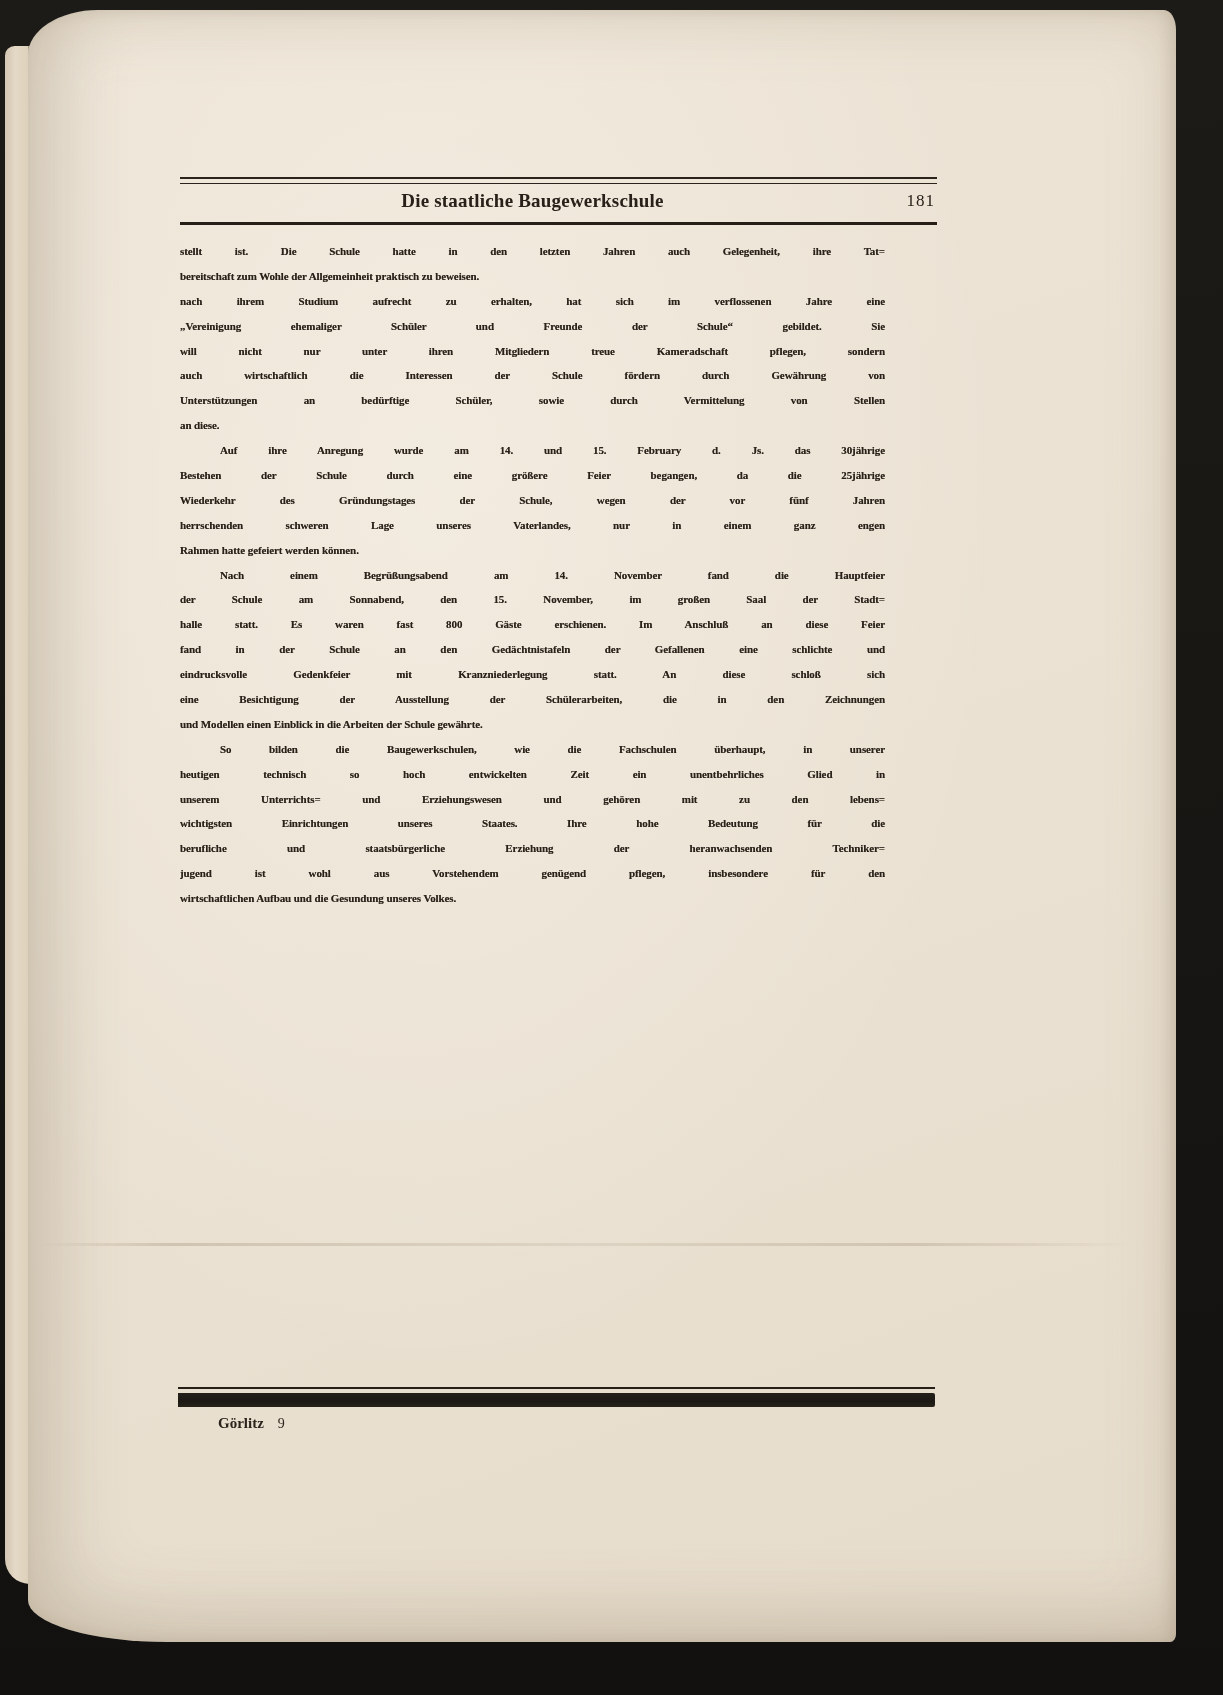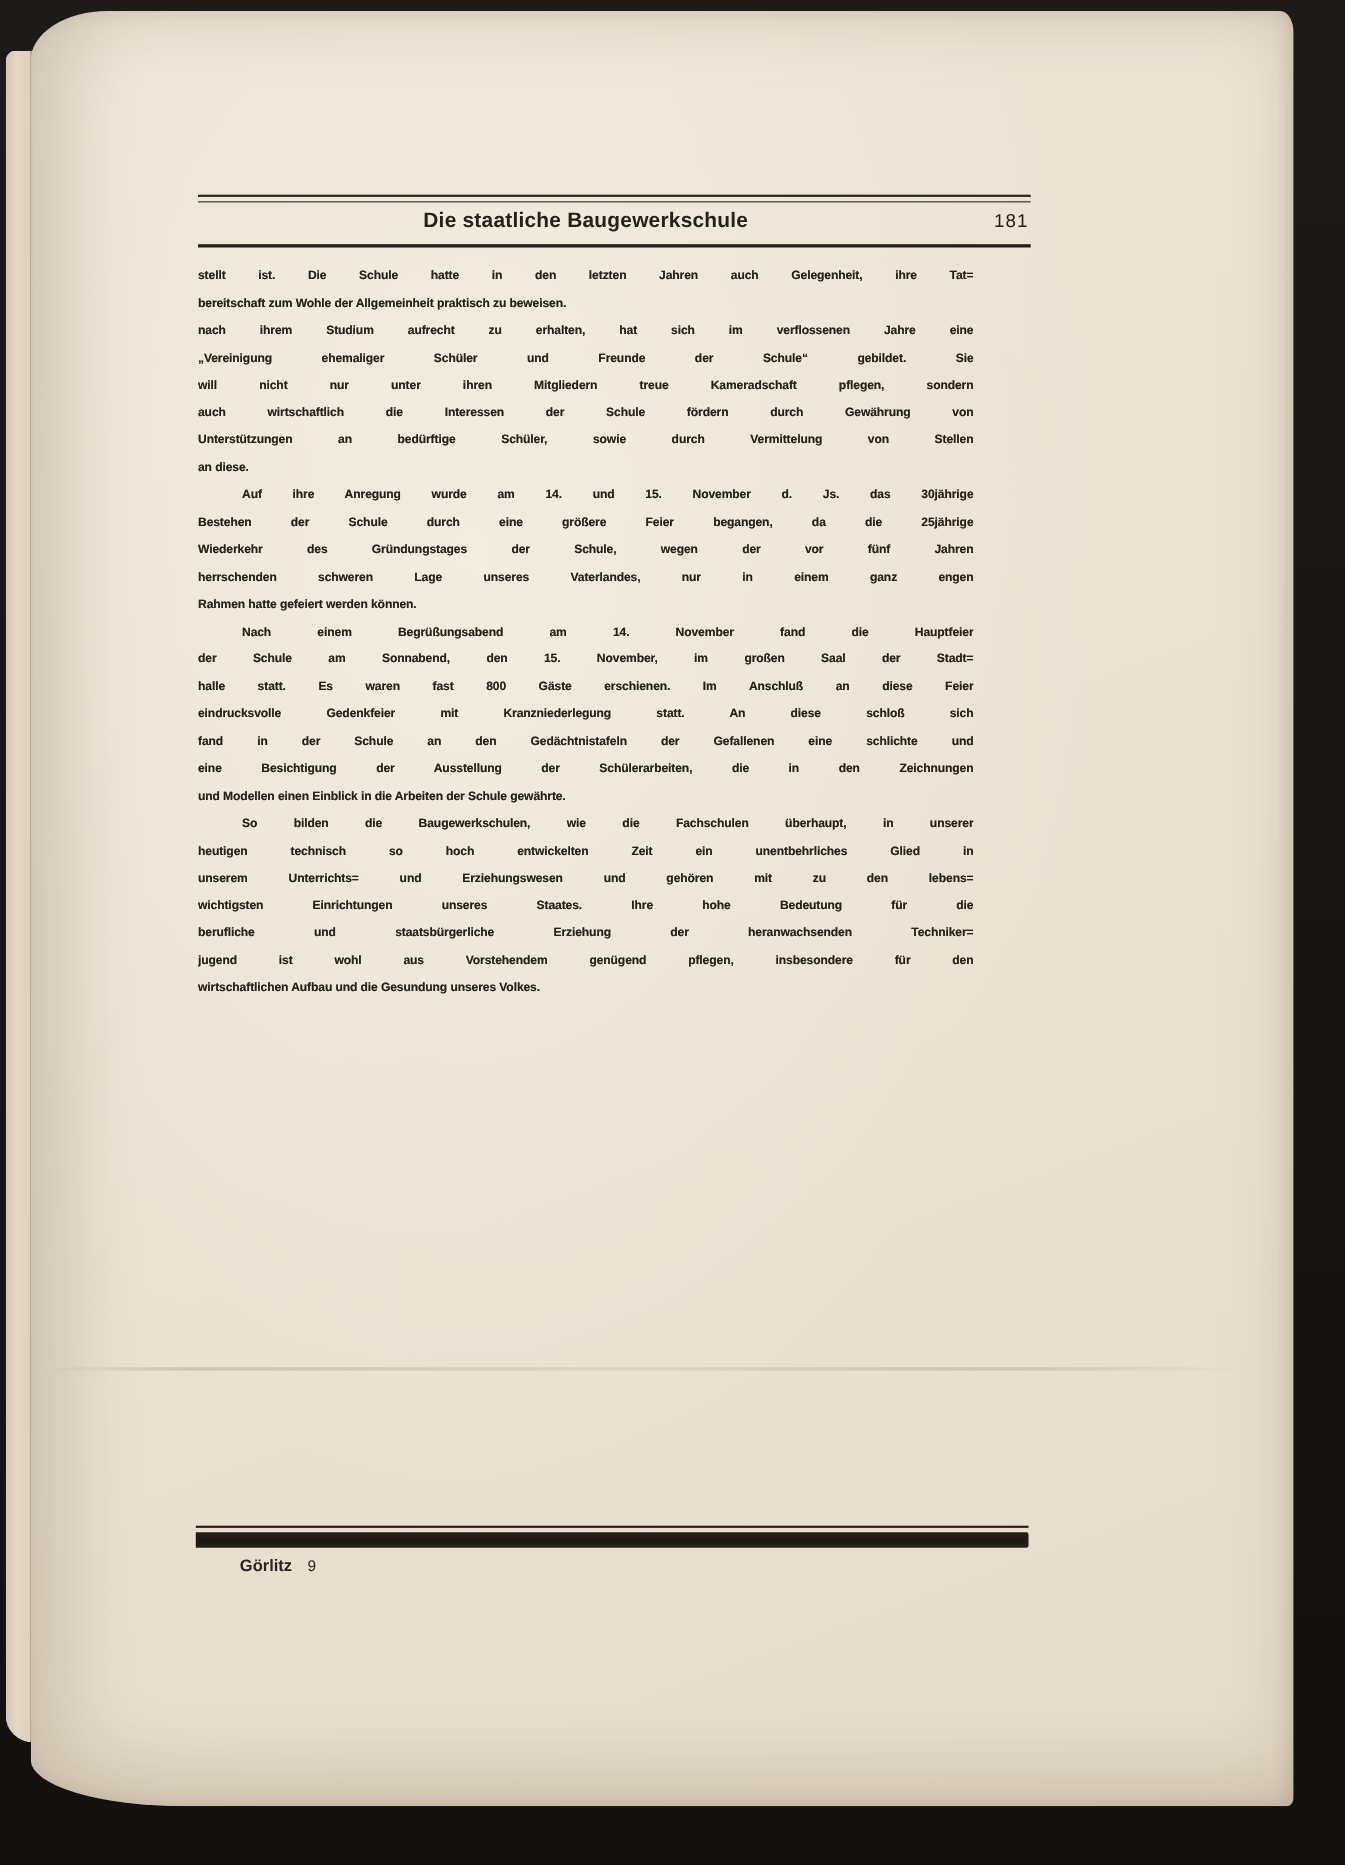--- a/index.html
+++ b/index.html
@@ -6,21 +6,21 @@
     margin: 0;
     padding: 0;
     background: #0e0d0b;
   }
   #scan {
     position: relative;
     width: 1223px;
     height: 1695px;
     overflow: hidden;
     background: linear-gradient(180deg, #1c1b18 0%, #181714 40%, #121110 100%);
-    font-family: Liberation Sans, sans-serif;
+    font-family: Liberation Serif, serif;
   }
   
   .stack-edge {
     position: absolute;
     left: 5px; top: 46px;
     width: 23px; height: 1538px;
     background: linear-gradient(90deg, #d3c6b2 0%, #e4d9c6 45%, #ded1bc 100%);
     border-right: 2px solid #a89a82;
     border-radius: 10px 0 0 26px;
   }
@@ -155,30 +155,30 @@
 
   <div class="body-text">
       <div class="text-line">stellt ist. Die Schule hatte in den letzten Jahren auch Gelegenheit, ihre Tat=</div>
       <div class="text-line last">bereitschaft zum Wohle der Allgemeinheit praktisch zu beweisen.</div>
       <div class="text-line">nach ihrem Studium aufrecht zu erhalten, hat sich im verflossenen Jahre eine</div>
       <div class="text-line">„Vereinigung ehemaliger Schüler und Freunde der Schule“ gebildet. Sie</div>
       <div class="text-line">will nicht nur unter ihren Mitgliedern treue Kameradschaft pflegen, sondern</div>
       <div class="text-line">auch wirtschaftlich die Interessen der Schule fördern durch Gewährung von</div>
       <div class="text-line">Unterstützungen an bedürftige Schüler, sowie durch Vermittelung von Stellen</div>
       <div class="text-line last">an diese.</div>
-      <div class="text-line indent">Auf ihre Anregung wurde am 14. und 15. November d. Js. das 30jährige</div>
+      <div class="text-line indent">Auf ihre Anregung wurde am 14. und 15. February d. Js. das 30jährige</div>
       <div class="text-line">Bestehen der Schule durch eine größere Feier begangen, da die 25jährige</div>
       <div class="text-line">Wiederkehr des Gründungstages der Schule, wegen der vor fünf Jahren</div>
       <div class="text-line">herrschenden schweren Lage unseres Vaterlandes, nur in einem ganz engen</div>
       <div class="text-line last">Rahmen hatte gefeiert werden können.</div>
       <div class="text-line indent">Nach einem Begrüßungsabend am 14. November fand die Hauptfeier</div>
       <div class="text-line">der Schule am Sonnabend, den 15. November, im großen Saal der Stadt=</div>
       <div class="text-line">halle statt. Es waren fast 800 Gäste erschienen. Im Anschluß an diese Feier</div>
+      <div class="text-line">fand in der Schule an den Gedächtnistafeln der Gefallenen eine schlichte und</div>
       <div class="text-line">eindrucksvolle Gedenkfeier mit Kranzniederlegung statt. An diese schloß sich</div>
-      <div class="text-line">fand in der Schule an den Gedächtnistafeln der Gefallenen eine schlichte und</div>
       <div class="text-line">eine Besichtigung der Ausstellung der Schülerarbeiten, die in den Zeichnungen</div>
       <div class="text-line last">und Modellen einen Einblick in die Arbeiten der Schule gewährte.</div>
       <div class="text-line indent">So bilden die Baugewerkschulen, wie die Fachschulen überhaupt, in unserer</div>
       <div class="text-line">heutigen technisch so hoch entwickelten Zeit ein unentbehrliches Glied in</div>
       <div class="text-line">unserem Unterrichts= und Erziehungswesen und gehören mit zu den lebens=</div>
       <div class="text-line">wichtigsten Einrichtungen unseres Staates. Ihre hohe Bedeutung für die</div>
       <div class="text-line">berufliche und staatsbürgerliche Erziehung der heranwachsenden Techniker=</div>
       <div class="text-line">jugend ist wohl aus Vorstehendem genügend pflegen, insbesondere für den</div>
       <div class="text-line last">wirtschaftlichen Aufbau und die Gesundung unseres Volkes.</div>
     </div>

